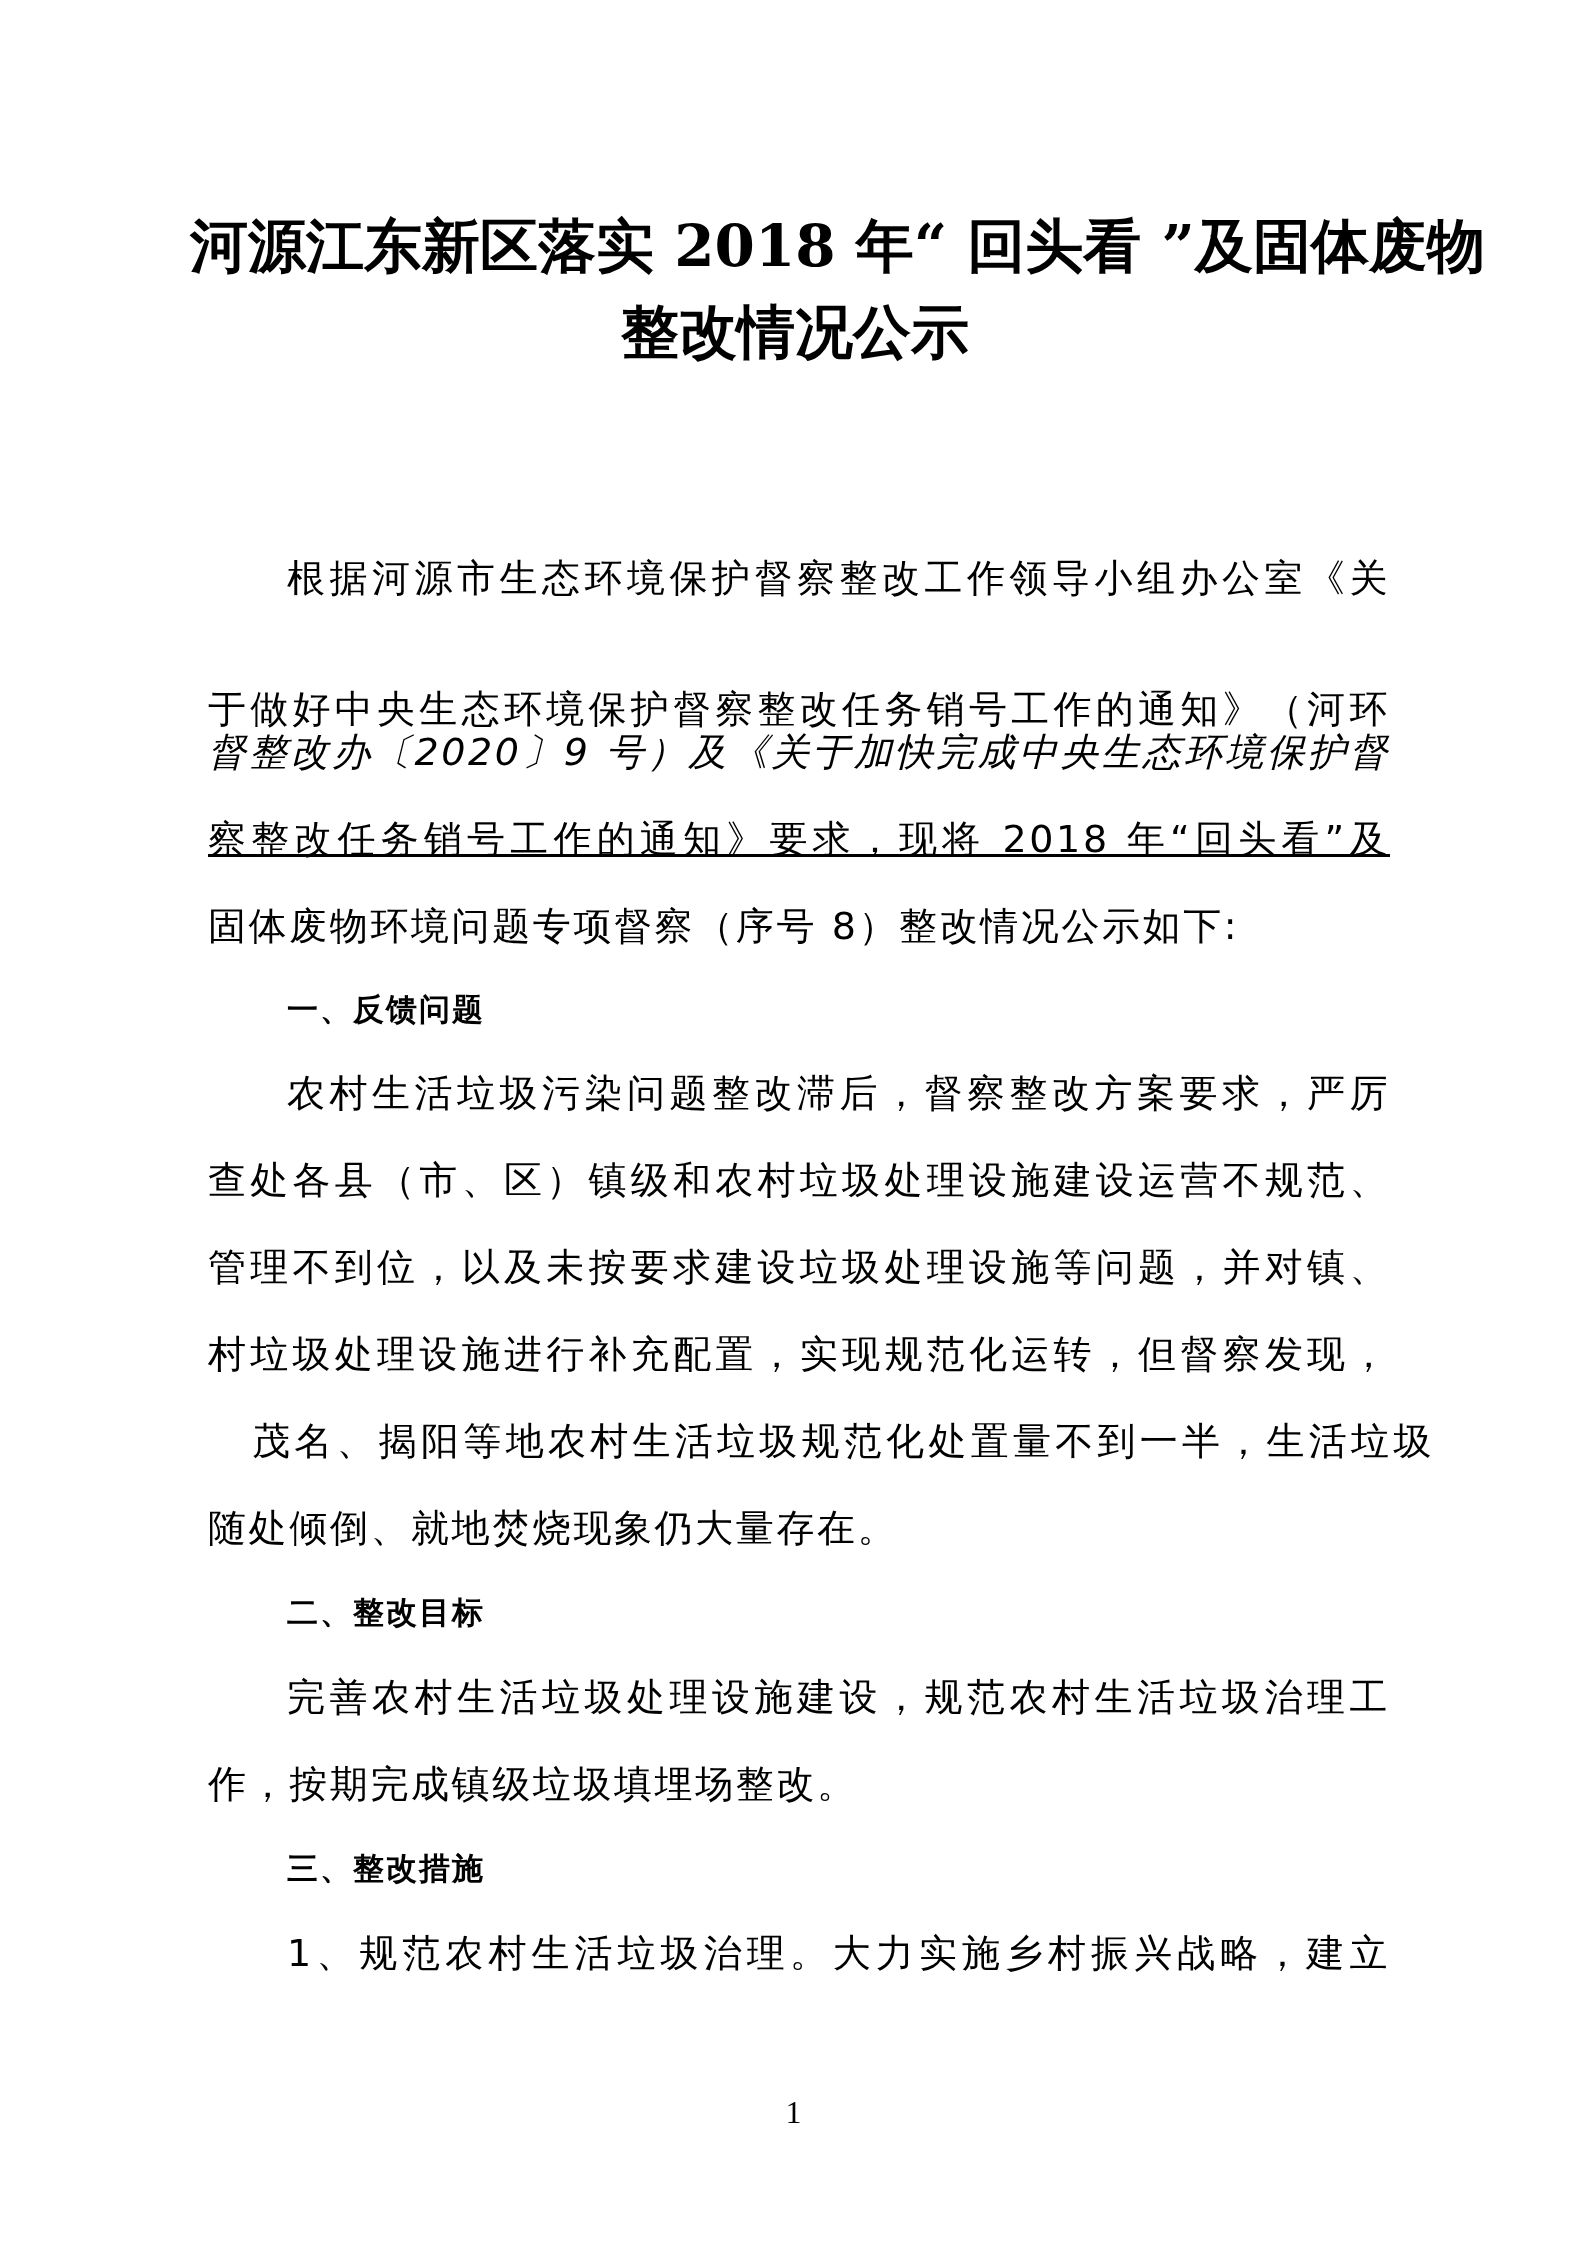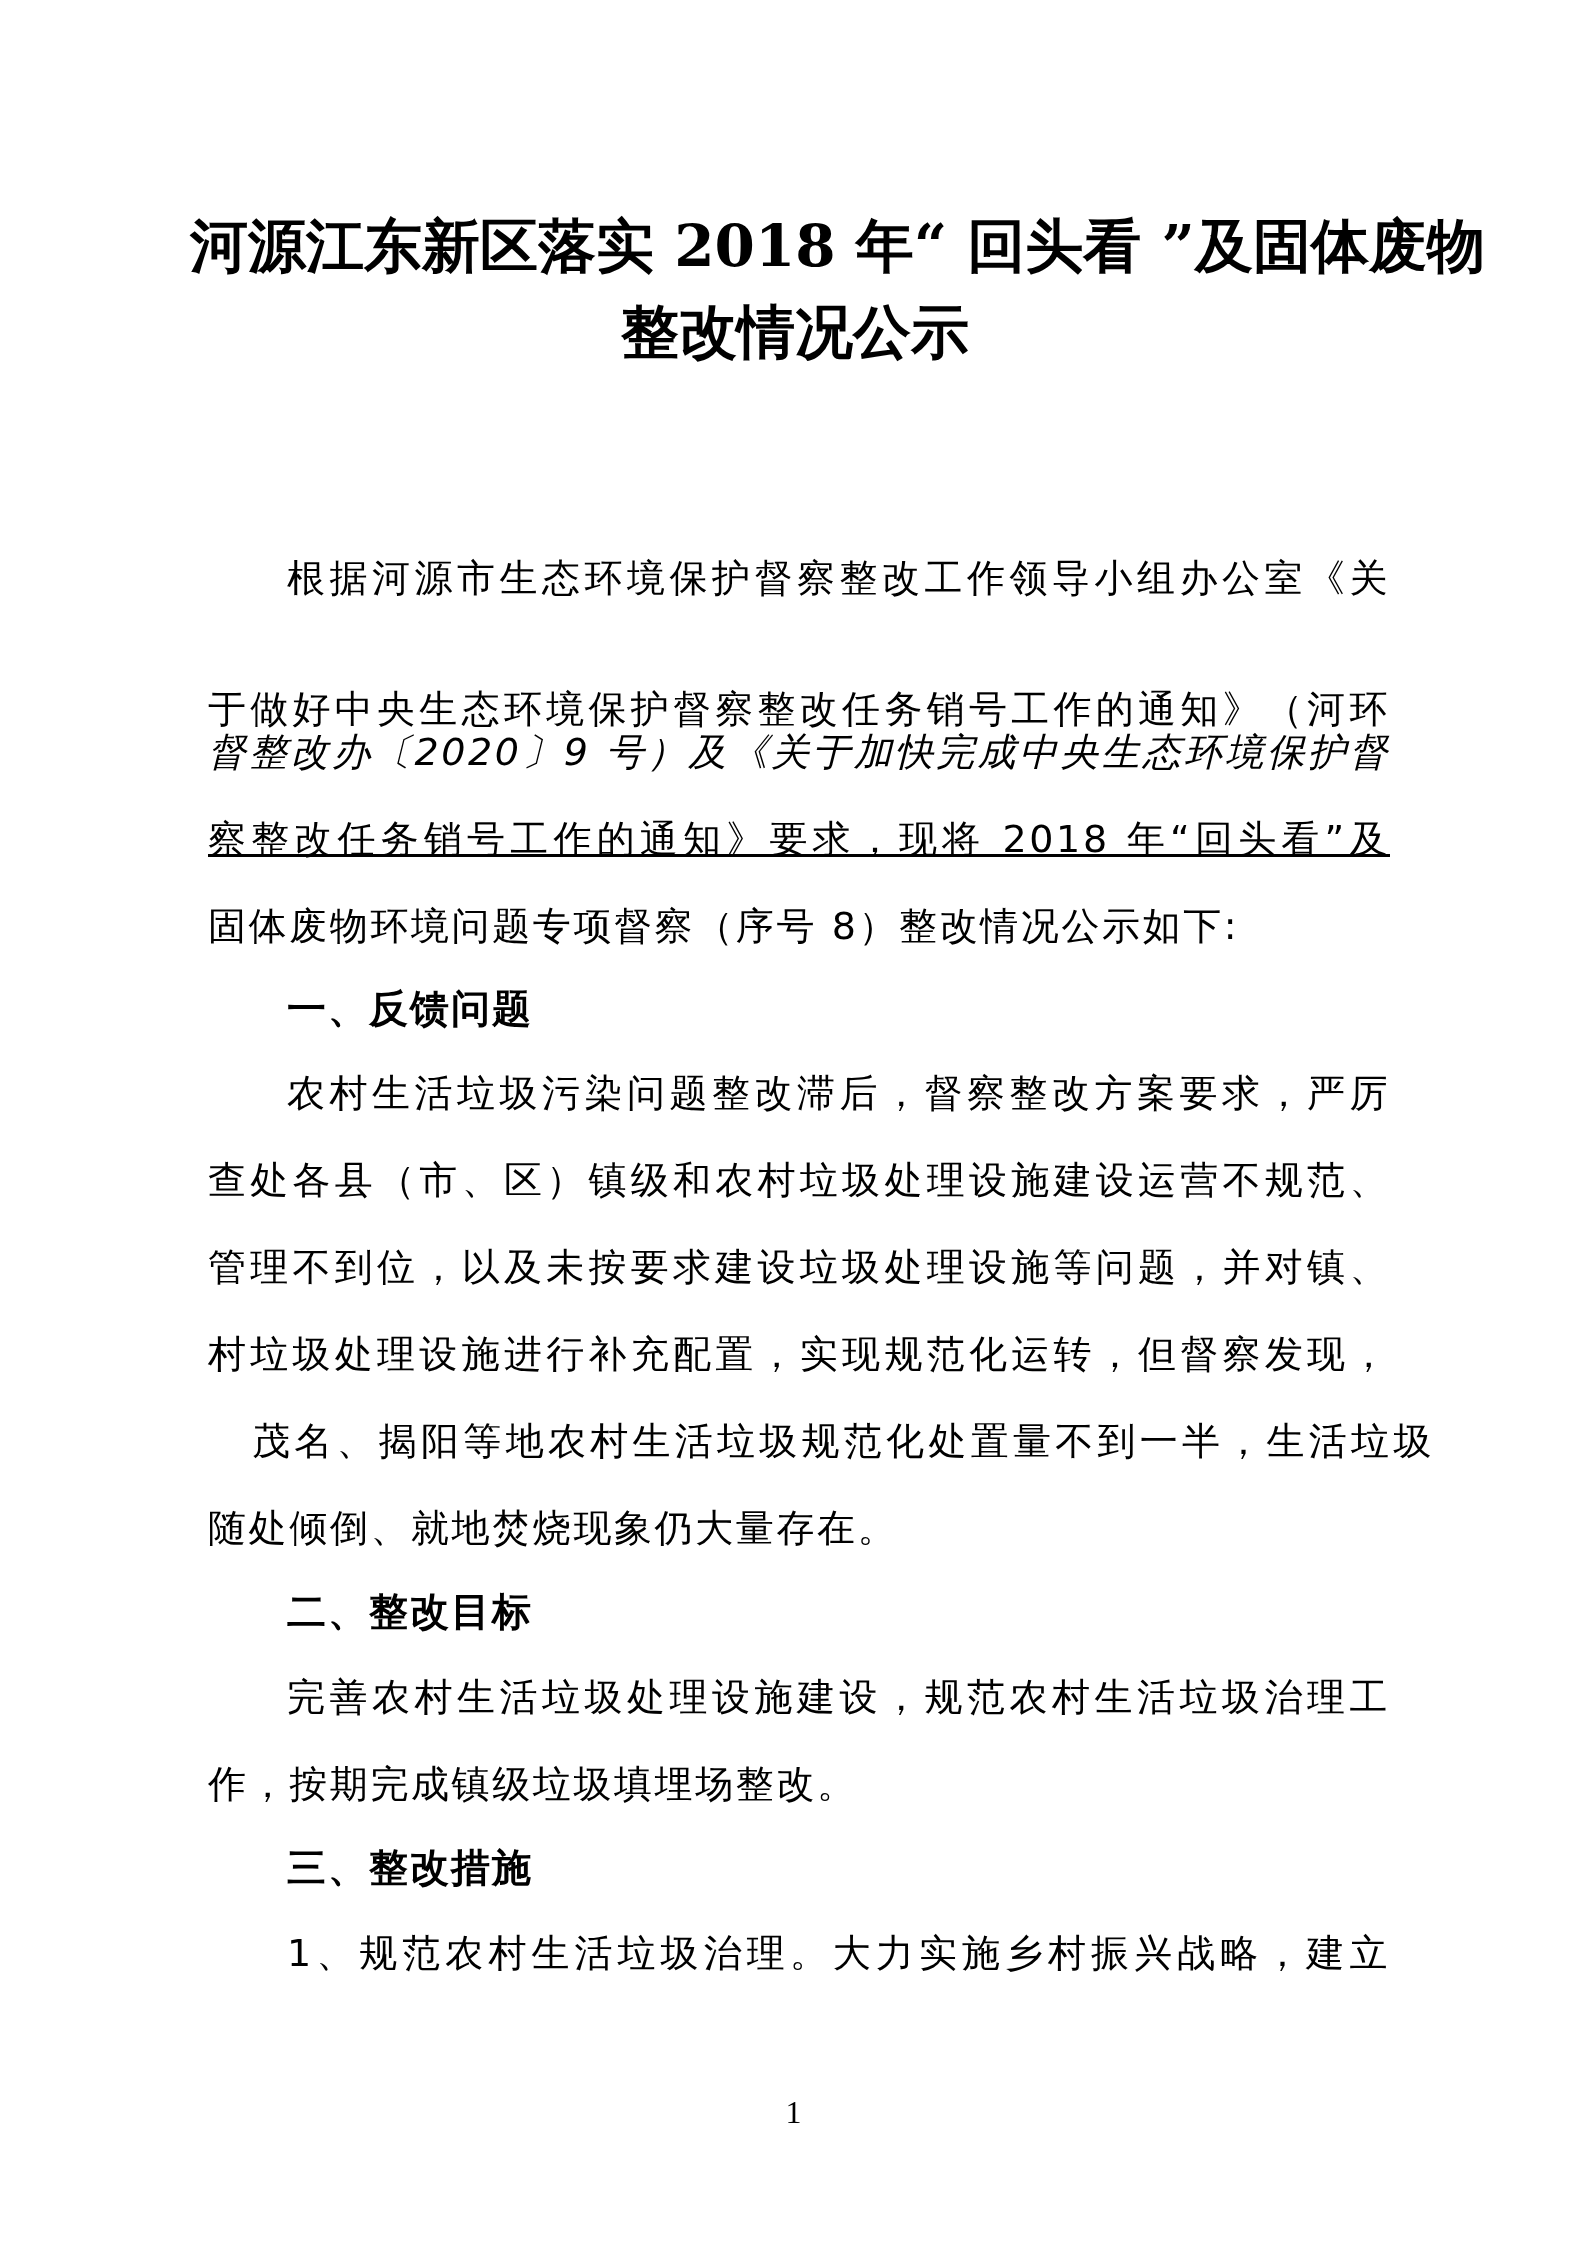--- a/index.html
+++ b/index.html
@@ -15,21 +15,21 @@
     position: absolute; left: 208px; width: 1182px; white-space: nowrap;
     font-family: "DejaVu Sans", "Liberation Sans", sans-serif;
     font-size: 38px; line-height: 50px; letter-spacing: 2.6px;
     text-align: justify; text-align-last: justify;
   }
   .line.last { text-align-last: left; }
   .line.indent { left: 287px; width: 1103px; }
   .heading {
     position: absolute; left: 287px; white-space: nowrap;
     font-family: "DejaVu Sans", "Liberation Sans", sans-serif;
-    font-size: 39px; line-height: 50px; letter-spacing: 2px; font-weight: bold;
+    font-size: 31px; line-height: 50px; letter-spacing: 2px; font-weight: bold;
   }
   .pagenum {
     position: absolute; left: 0; width: 1587px; text-align: center; top: 2092px;
     font-family: "Liberation Serif", "DejaVu Serif", serif; font-size: 32px; line-height: 40px;
   }
 </style>
 </head>
 <body>
 
 <div class="page">

